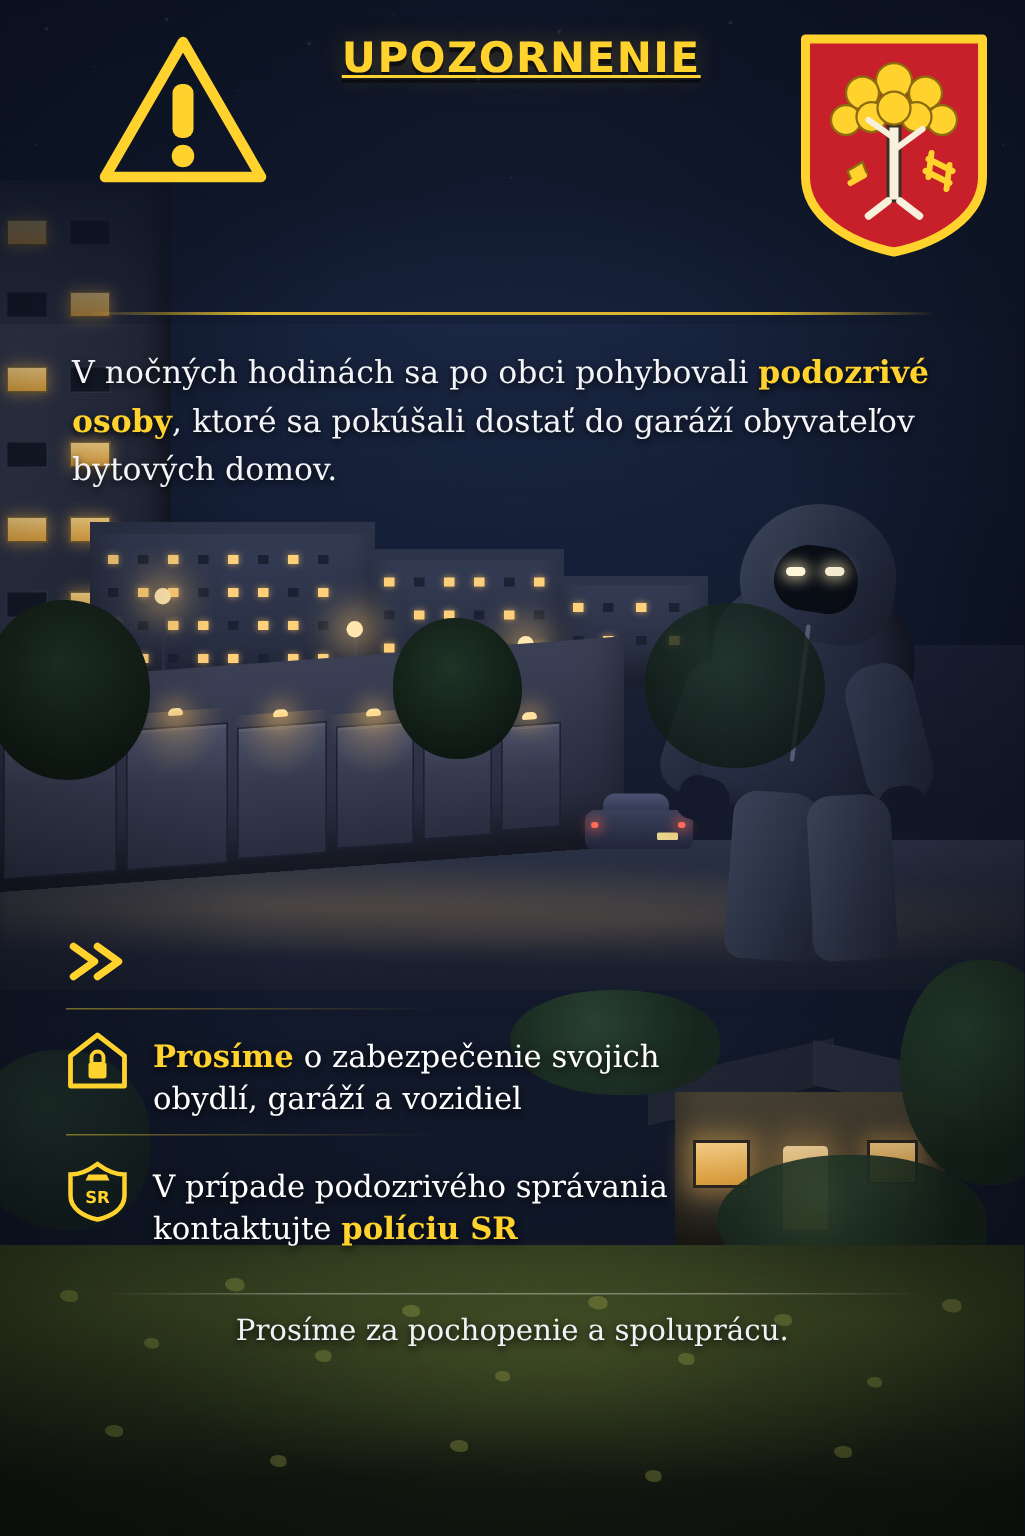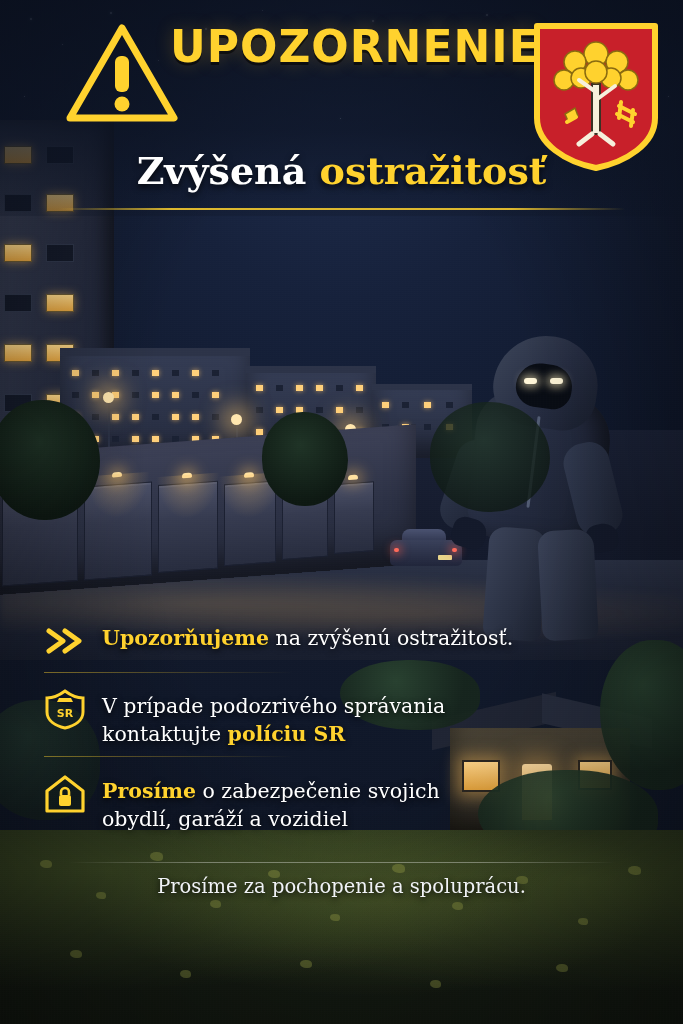--- a/index.html
+++ b/index.html
@@ -319,25 +319,26 @@
 
   .title-block {
     position: absolute;
     left: 170px; top: 24px;
     width: 355px;
     text-align: center;
   }
   .title-main {
     font-family: "DejaVu Sans", sans-serif;
     font-weight: bold;
-    font-size: 44px;
+    font-size: 28px;
     letter-spacing: 1px;
     color: #ffd22e;
     text-shadow: 0 3px 0 rgba(0,0,0,.55), 0 0 18px rgba(255,190,40,.25);
     line-height: 1.05;
+    text-decoration: underline;
   }
   .title-sub-row {
     display: flex;
     align-items: center;
     justify-content: center;
     gap: 12px;
     margin-top: 8px;
   }
   .title-rule {
     height: 2px;
@@ -693,67 +694,64 @@
 
         <g fill="none" stroke="#ffd22e" stroke-width="4" stroke-linecap="round">
           <path d="M88 84 L104 92"></path>
           <path d="M86 92 L102 100"></path>
           <path d="M90 80 L88 96"></path>
           <path d="M102 88 L100 104"></path>
         </g>
       </svg>
     </div>
 
-    <div class="headline">
-      <span>Zvýšená </span><span class="hl-accent">ostražitosť</span>
-    </div>
 
     <div class="header-divider"></div>
   </div>
 
+  <div class="intro">
+    <span>V nočných hodinách sa po obci pohybovali </span><span class="em">podozrivé osoby</span><span>, ktoré sa pokúšali dostať do garáží obyvateľov bytových domov.</span>
+  </div>
 
   <div class="bullets">
 
     <div class="bullet">
       <div class="ico">
         <svg width="40" height="28" viewBox="0 0 40 28">
           <path d="M4 4 L18 14 L4 24" fill="none" stroke="#ffd22e" stroke-width="5" stroke-linecap="round" stroke-linejoin="round"></path>
           <path d="M20 4 L34 14 L20 24" fill="none" stroke="#ffd22e" stroke-width="5" stroke-linecap="round" stroke-linejoin="round"></path>
         </svg>
       </div>
+    </div>
+
+    <div class="bullet" style="margin-top:24px;">
+      <div class="ico">
+        <svg width="42" height="42" viewBox="0 0 42 42">
+          <path d="M21 4 L39 18 V38 H3 V18 Z" fill="none" stroke="#ffd22e" stroke-width="3.2" stroke-linejoin="round"></path>
+          <rect x="15" y="22" width="12" height="11" rx="2" fill="#ffd22e"></rect>
+          <path d="M17 22 v-3 a4 4 0 0 1 8 0 v3" fill="none" stroke="#ffd22e" stroke-width="2.6"></path>
+        </svg>
+      </div>
       <div class="btext">
-        <span class="em">Upozorňujeme</span><span> na zvýšenú ostražitosť.</span>
+        <span class="em">Prosíme</span><span> o zabezpečenie svojich obydlí, garáží a vozidiel</span>
       </div>
     </div>
 
     <div class="bullet" style="margin-top:26px;">
       <div class="ico">
         <svg width="42" height="42" viewBox="0 0 42 42">
           <path d="M21 3 C29 9 36 10 39 10 V24 C39 33 30 38 21 40 C12 38 3 33 3 24 V10 C6 10 13 9 21 3 Z" fill="none" stroke="#ffd22e" stroke-width="3"></path>
           <text x="21" y="29" font-family="DejaVu Sans, sans-serif" font-size="11" font-weight="bold" fill="#ffd22e" text-anchor="middle">SR</text>
           <path d="M13 14 h16 l-2 -4 h-12 z" fill="#ffd22e"></path>
         </svg>
       </div>
       <div class="btext">
         <span>V prípade podozrivého správania kontaktujte </span><span class="em">políciu SR</span>
       </div>
     </div>
-
-    <div class="bullet" style="margin-top:24px;">
-      <div class="ico">
-        <svg width="42" height="42" viewBox="0 0 42 42">
-          <path d="M21 4 L39 18 V38 H3 V18 Z" fill="none" stroke="#ffd22e" stroke-width="3.2" stroke-linejoin="round"></path>
-          <rect x="15" y="22" width="12" height="11" rx="2" fill="#ffd22e"></rect>
-          <path d="M17 22 v-3 a4 4 0 0 1 8 0 v3" fill="none" stroke="#ffd22e" stroke-width="2.6"></path>
-        </svg>
-      </div>
-      <div class="btext">
-        <span class="em">Prosíme</span><span> o zabezpečenie svojich obydlí, garáží a vozidiel</span>
-      </div>
-    </div>
   </div>
 
   <div class="bullet-sep" style="top:672px;"></div>
   <div class="bullet-sep" style="top:756px;"></div>
 
   <div class="footer-rule"></div>
   <div class="footer">Prosíme za pochopenie a spoluprácu.</div>
 
 </div>
 

